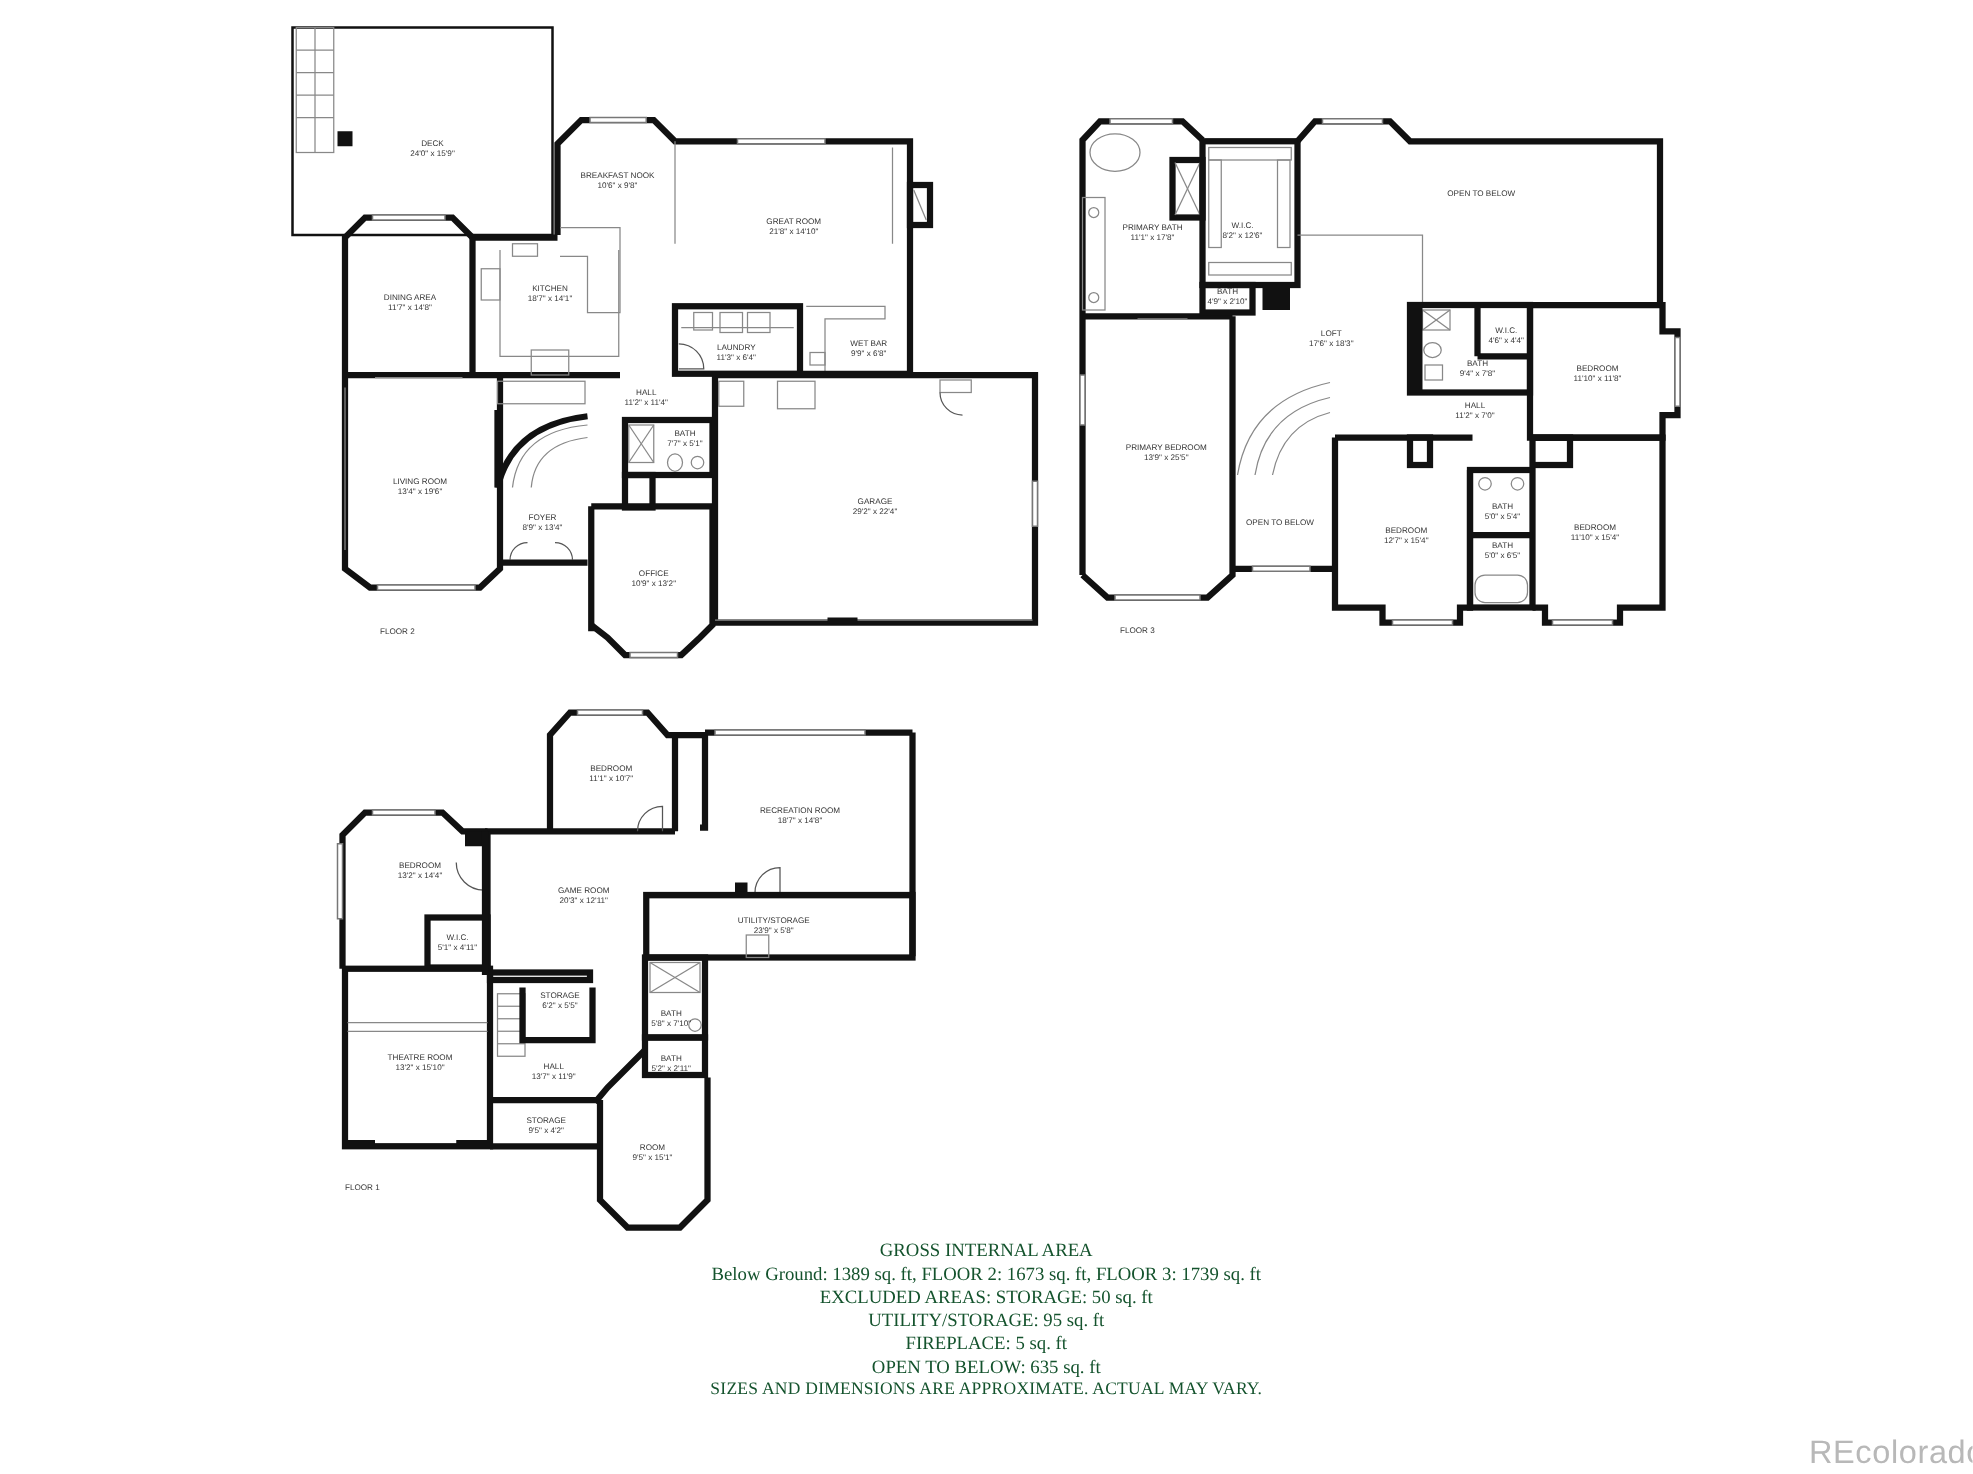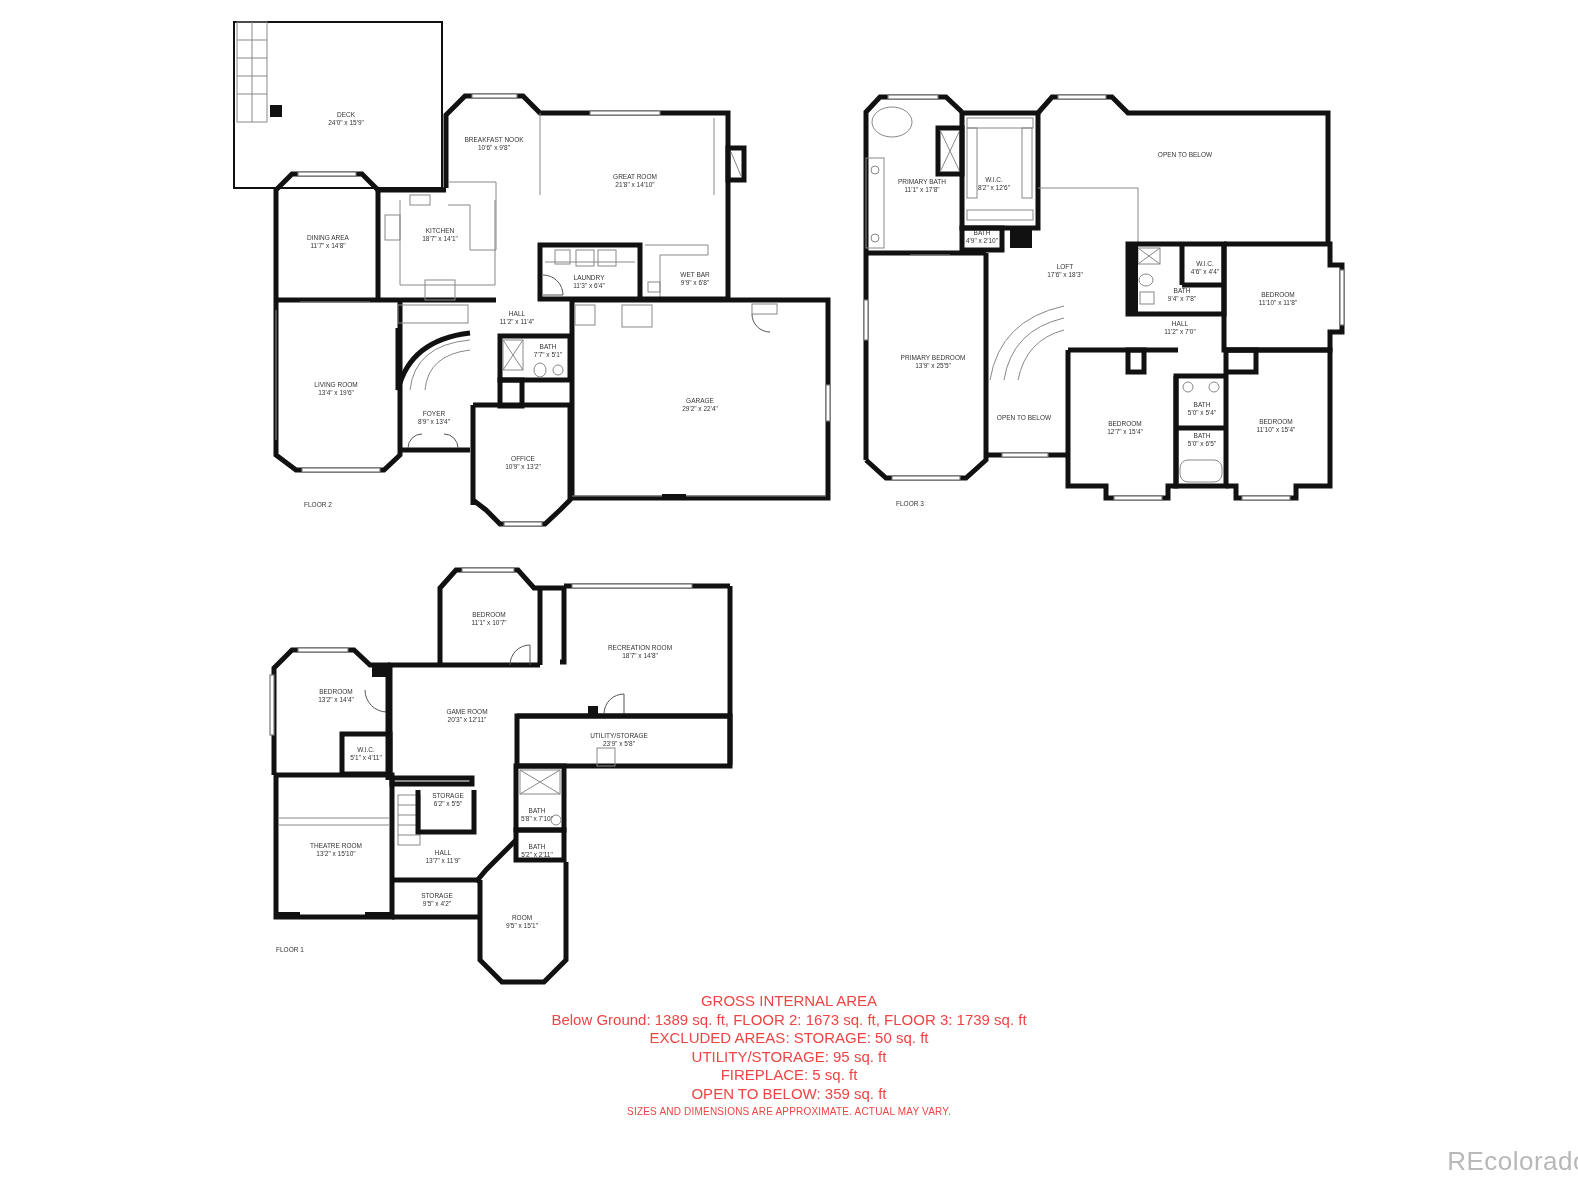--- a/index.html
+++ b/index.html
@@ -6,23 +6,23 @@
   body { width:1578px; height:1179px; position:relative; overflow:hidden; font-family:"DejaVu Sans", sans-serif; color:#222; }
   svg.plan { position:absolute; left:0; top:0; width:1578px; height:1179px; }
   .wall { fill:none; stroke:#111; stroke-width:5; stroke-linejoin:miter; }
   .thin { fill:none; stroke:#111; stroke-width:2; }
   .hair { fill:none; stroke:#888; stroke-width:1; }
   .win { fill:#fff; stroke:#777; stroke-width:1.2; }
   .door { fill:none; stroke:#555; stroke-width:1; }
   .blk { fill:#111; }
   .rl { font-family:"Liberation Sans", sans-serif; font-size:6.5px; fill:#333; text-anchor:middle; }
   .fl { font-family:"Liberation Sans", sans-serif; font-size:6.5px; fill:#333; }
-  .area { position:absolute; left:0; width:1578px; text-align:center; font-family:Liberation Sans, sans-serif; color:#ef4444; }
+  .area { position:absolute; left:0; width:1578px; text-align:center; font-family:Liberation Serif, serif; color:#14532d; }
   .area .line { font-size:15px; line-height:18.6px; white-space:nowrap; }
-  .area .note { font-size:10px; line-height:16px; letter-spacing:0.2px; }
+  .area .note { font-size:14px; line-height:16px; letter-spacing:0.2px; }
   .wm { position:absolute; right:-10px; bottom:2px; font-family:"Liberation Sans", sans-serif; font-size:26px; color:#b8b8b8; letter-spacing:0.5px; }
 </style>
 </head>
 <body>
 
 <svg class="plan" viewBox="0 0 1578 1179" xmlns="http://www.w3.org/2000/svg">
 
   <g>
 
     <rect class="thin" x="234" y="22" width="208" height="166"></rect>
@@ -309,17 +309,17 @@
     <text class="fl" x="276" y="952">FLOOR 1</text>
   </g>
 </svg>
 
 <div class="area" style="top:992px;">
   <div class="line">GROSS INTERNAL AREA</div>
   <div class="line">Below Ground: 1389 sq. ft, FLOOR 2: 1673 sq. ft, FLOOR 3: 1739 sq. ft</div>
   <div class="line">EXCLUDED AREAS: STORAGE: 50 sq. ft</div>
   <div class="line">UTILITY/STORAGE: 95 sq. ft</div>
   <div class="line">FIREPLACE: 5 sq. ft</div>
-  <div class="line">OPEN TO BELOW: 359 sq. ft</div>
+  <div class="line">OPEN TO BELOW: 635 sq. ft</div>
   <div class="note">SIZES AND DIMENSIONS ARE APPROXIMATE. ACTUAL MAY VARY.</div>
 </div>
 
 <div class="wm">REcolorado</div>
 
 </body></html>

